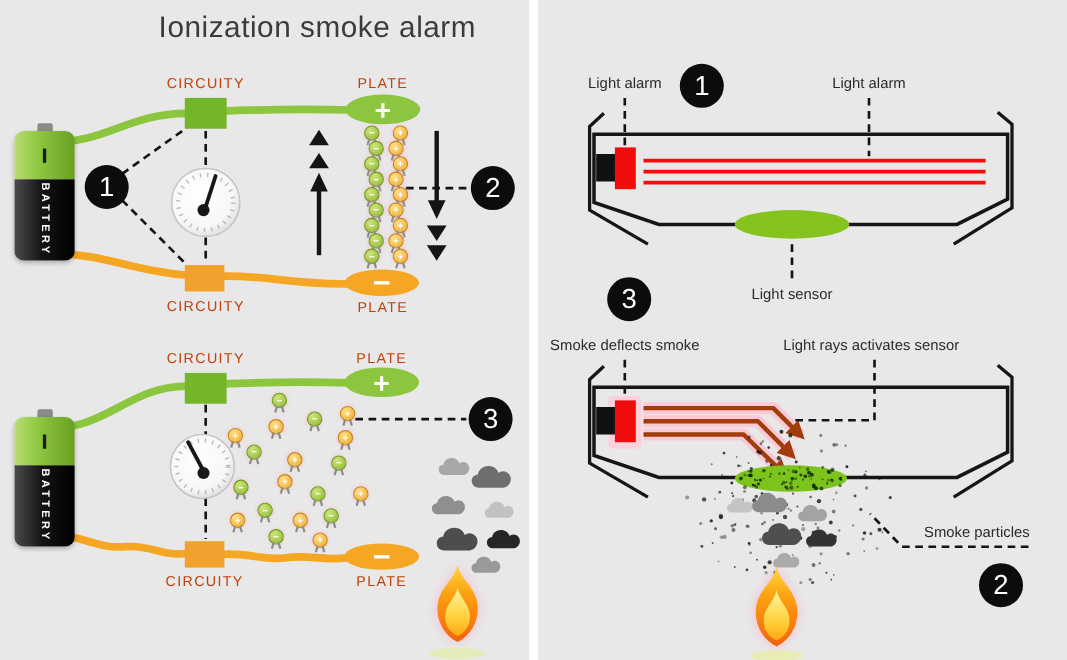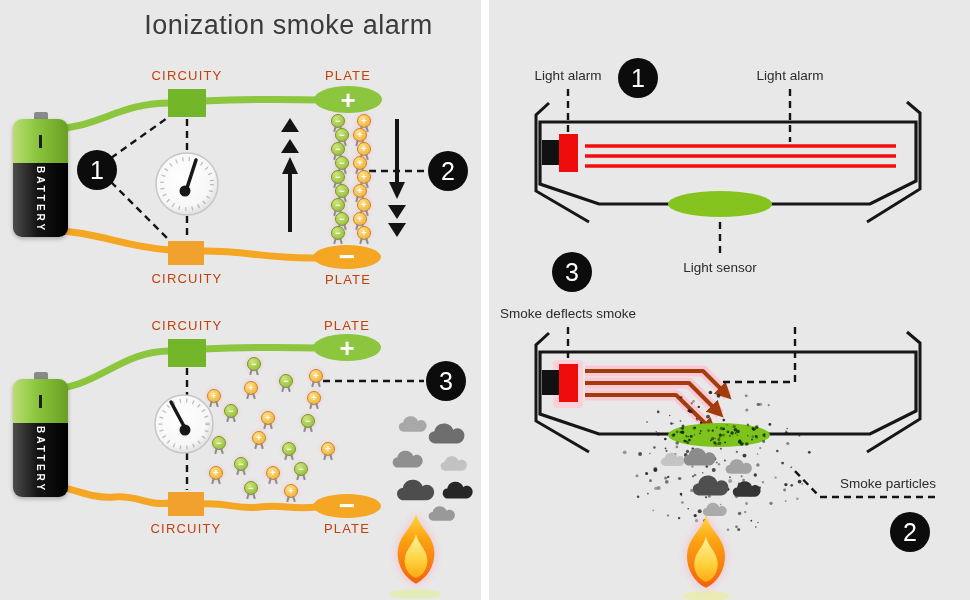--- a/index.html
+++ b/index.html
@@ -551,19 +551,20 @@
       </svg>
 
     <svg class="flame" style="left:188px;top:510px;width:58px;height:88px" viewBox="0 0 60 84">
         <use href="#flame"></use>
       </svg>
 
     <div class="lbl" style="left:79px;top:68px">Light alarm</div>
     <div class="lbl" style="left:301px;top:68px">Light alarm</div>
     <div class="lbl" style="left:231px;top:260px">Light sensor</div>
     <div class="lbl" style="left:79px;top:306px">Smoke deflects smoke</div>
+    <div class="lbl" style="left:303px;top:306px">Light rays activates sensor</div>
     <div class="lbl" style="left:399px;top:476px">Smoke particles</div>
 
     <div class="badge" style="left:129px;top:58px">1</div>
     <div class="badge" style="left:63px;top:252px">3</div>
     <div class="badge" style="left:401px;top:512px">2</div>
   </div>
 </div>
 
 </body></html>

